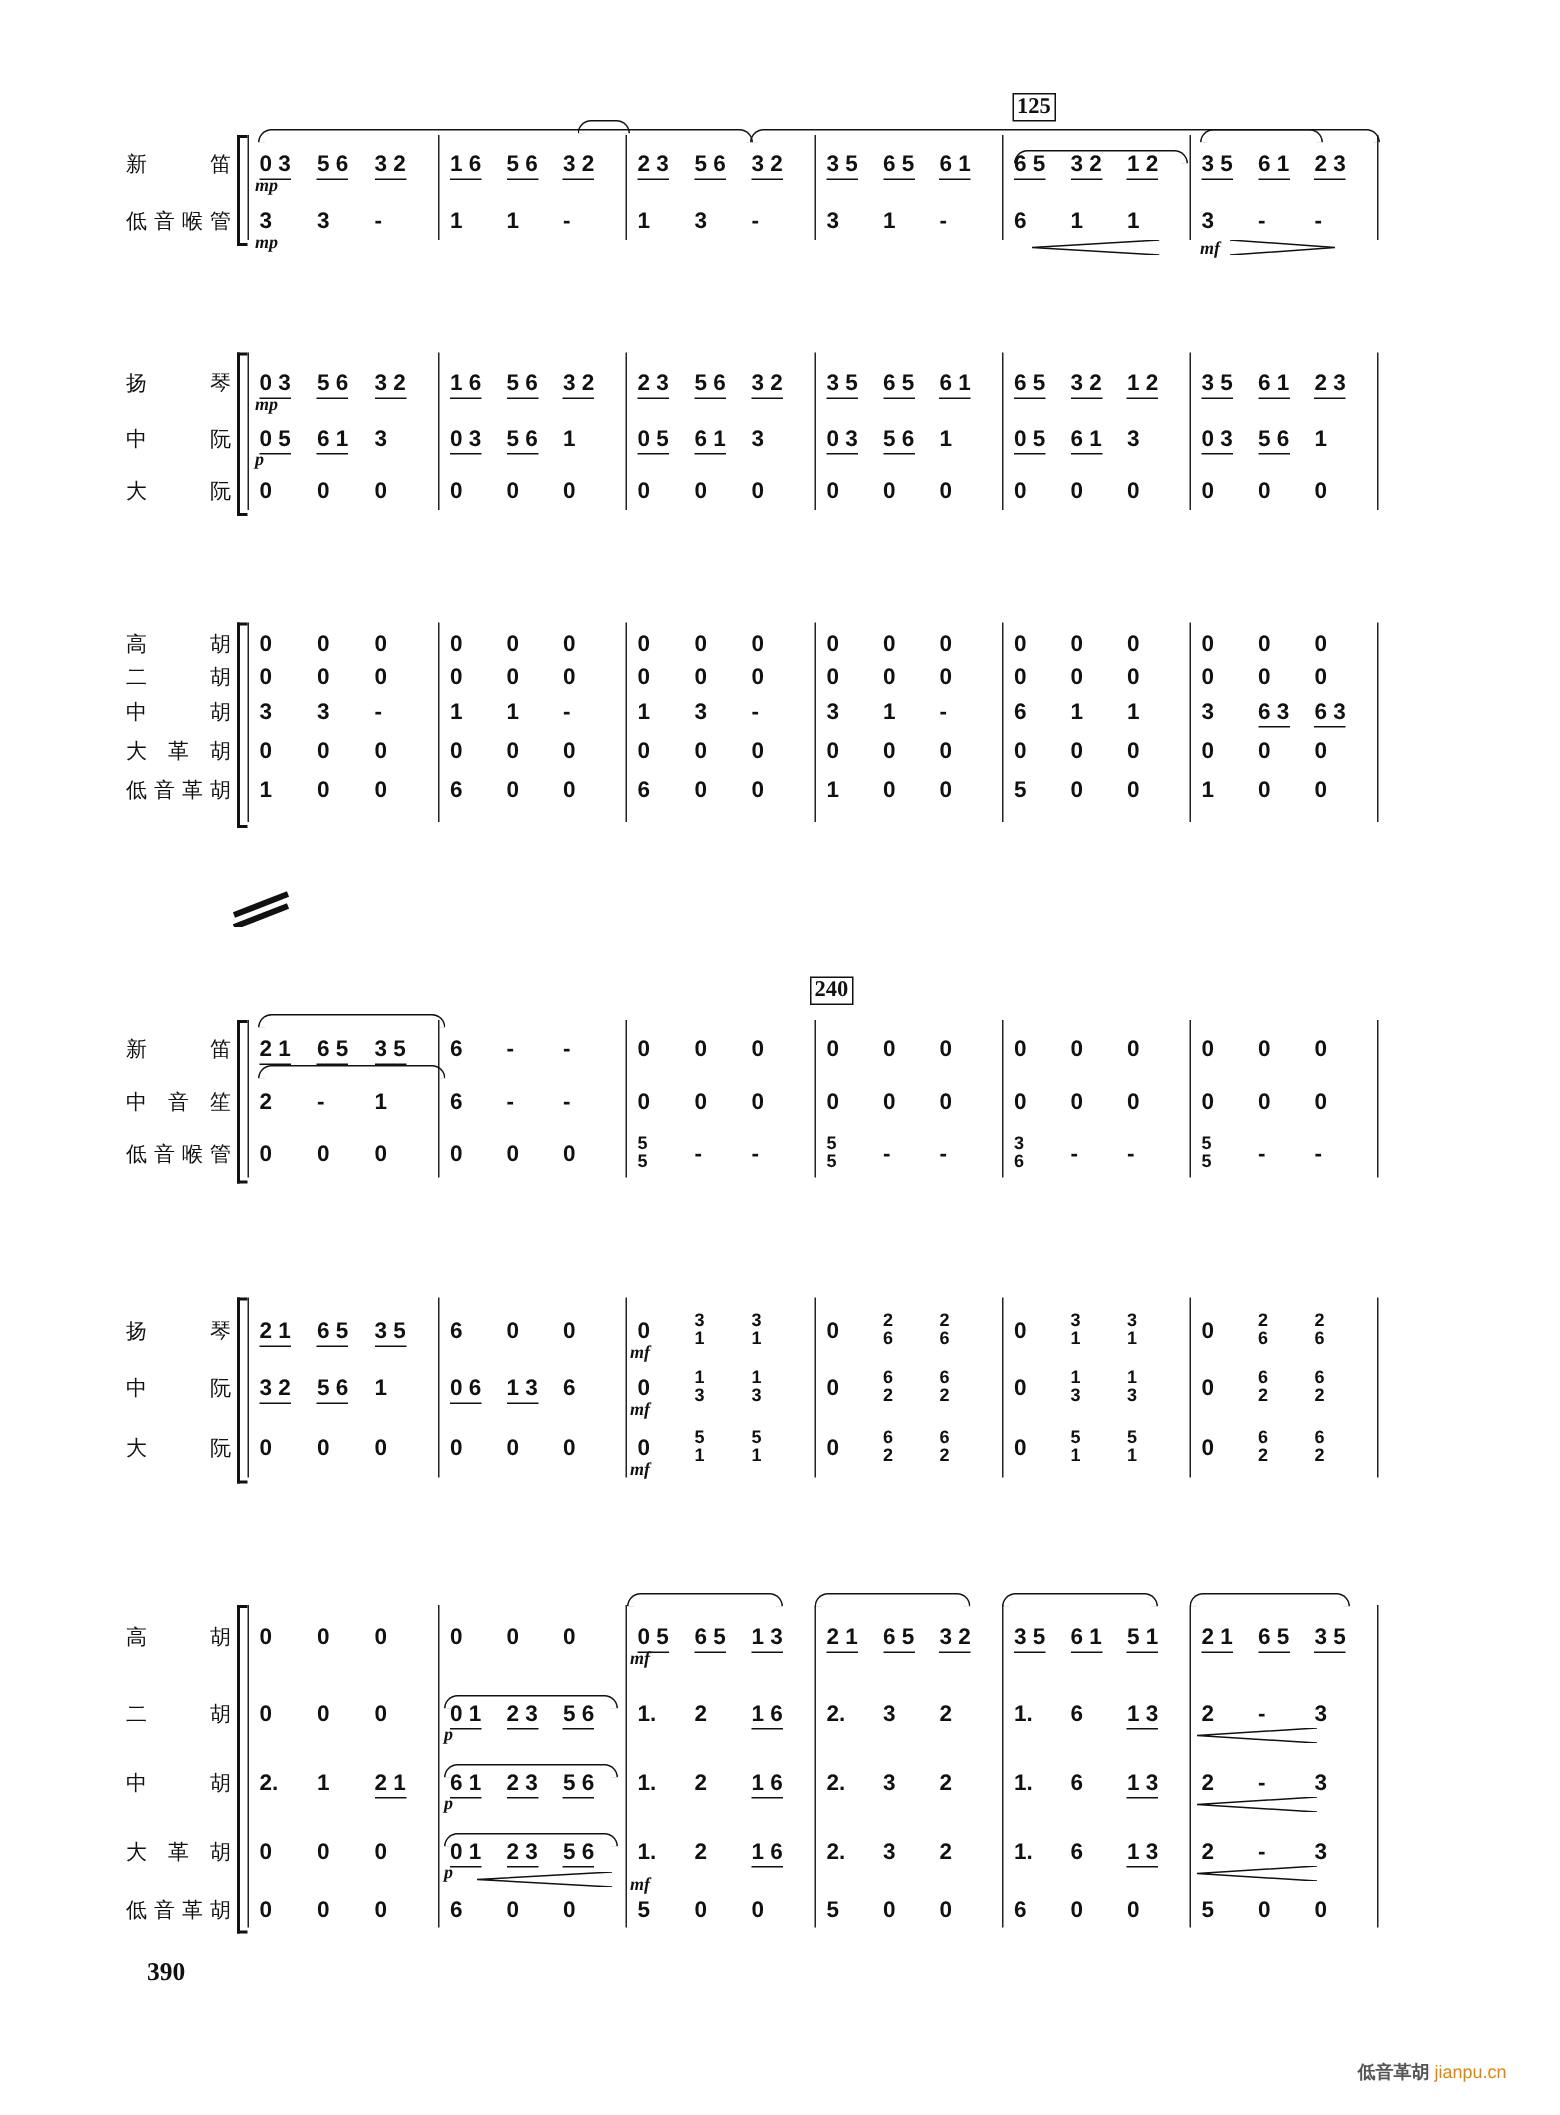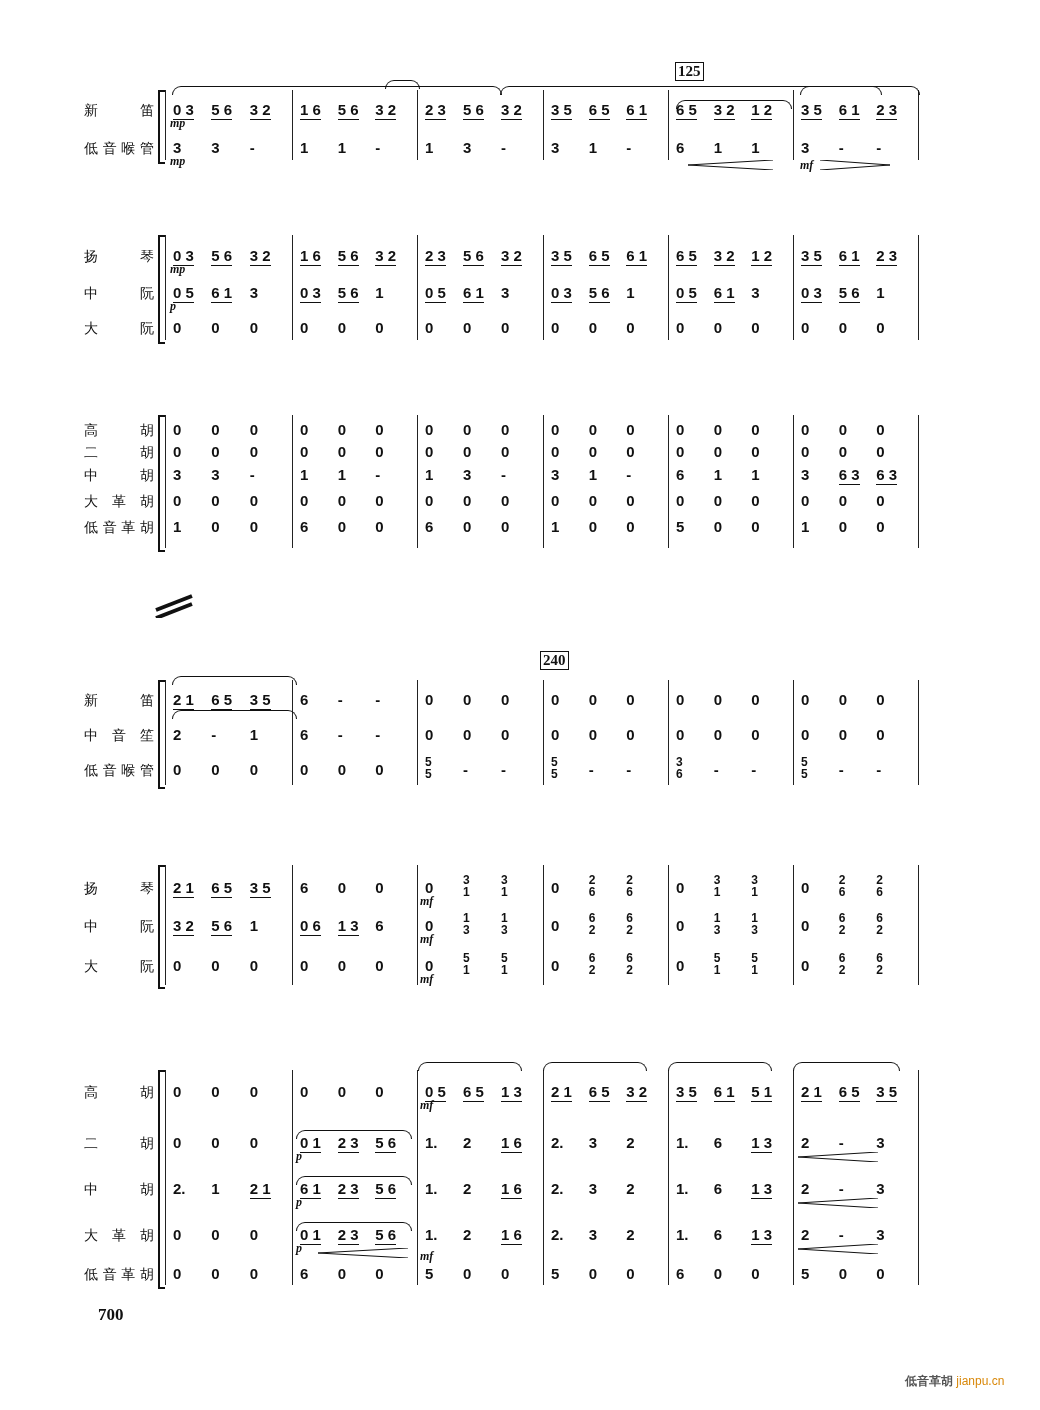--- a/index.html
+++ b/index.html
@@ -518,14 +518,14 @@
     <div class="dyn" style="left: 420px; top: 1249px;">mf</div>
   </div>
 
 <div class="sysbreak">
   <svg width="46" height="26">
       <line x1="4" y1="18" x2="40" y2="4" stroke="#111" stroke-width="4"></line>
       <line x1="4" y1="26" x2="40" y2="12" stroke="#111" stroke-width="4"></line>
     </svg>
 </div>
 
-<div class="pagenum">700</div>
+<div class="pagenum">390</div>
 <div class="watermark"><b>低音革胡</b> <span>jianpu.cn</span></div>
 
 </body></html>

